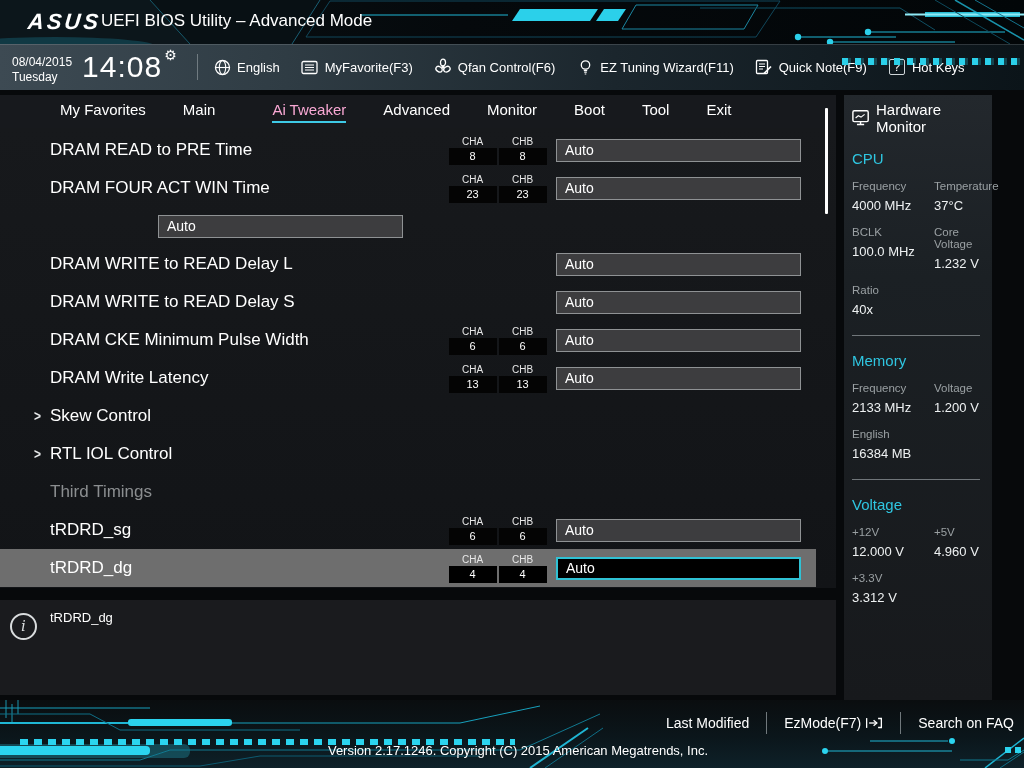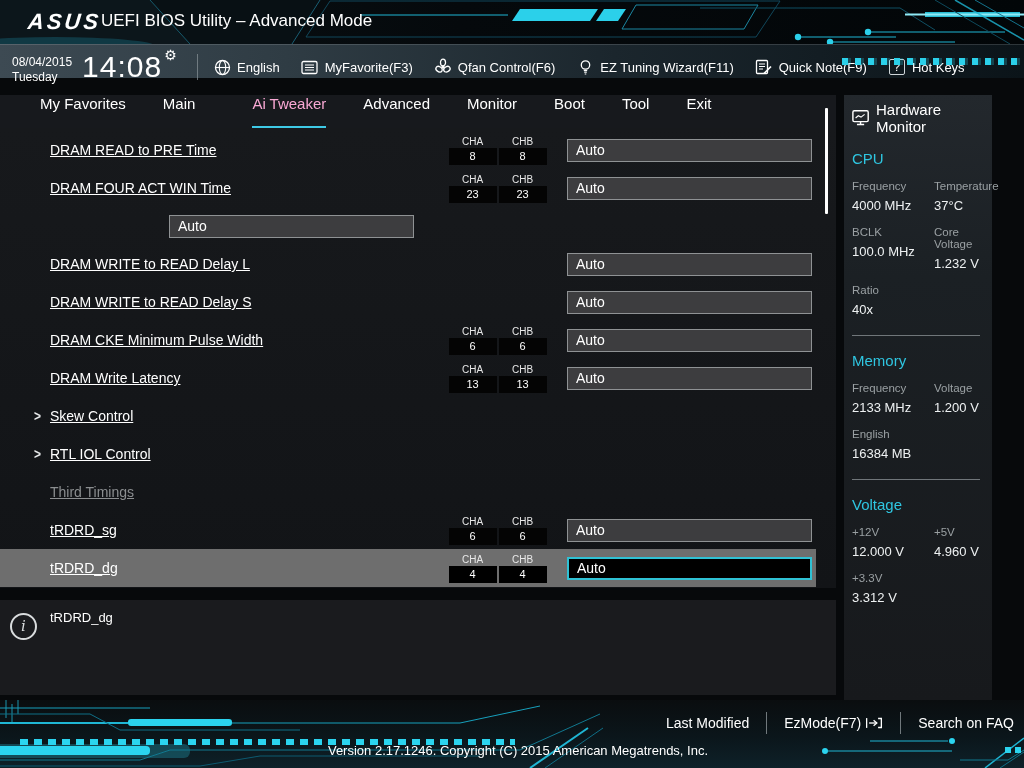--- a/index.html
+++ b/index.html
@@ -9,58 +9,58 @@
 
   
   .titlebar { position:absolute; left:0; top:0; width:1024px; height:44px;
               background:linear-gradient(90deg,#0a1216 0%,#05090c 45%,#020608 100%); overflow:hidden; }
   .hdr-deco { position:absolute; left:0; top:0; }
   .brand { position:absolute; left:28px; top:9px; z-index:2; font-size:22px; font-weight:700;
            font-style:italic; letter-spacing:3px; transform:skewX(-6deg); }
   .app-title { position:absolute; left:101px; top:11px; z-index:2; font-size:17px; }
 
   
-  .toolbar { position:absolute; left:0; top:44px; width:1024px; height:34px;
+  .toolbar { position:absolute; left:0; top:44px; width:1024px; height:46px;
              background:linear-gradient(90deg,#3d4a53 0%,#2f3c44 28%,#1b262d 60%,#0b1419 100%);
              box-shadow:inset 0 1px 0 rgba(255,255,255,.14); }
   .datetime { position:absolute; left:12px; top:5px; display:flex; align-items:flex-start; }
   .date-block { font-size:12px; line-height:15px; margin-top:6px; margin-right:10px; }
   .clock { font-size:30px; letter-spacing:1px; line-height:36px; }
   .gear-icon { font-family:"DejaVu Sans","Liberation Sans",sans-serif; font-size:14px;
                position:relative; top:-2px; margin-left:2px; }
   .tb-sep { position:absolute; left:197px; top:10px; width:1px; height:26px; background:#8a949a; opacity:.7; }
   .tb-items { position:absolute; left:213px; top:0; height:46px; display:flex; align-items:center; gap:21px; }
   .tb-item { display:flex; align-items:center; gap:6px; font-size:13px; white-space:nowrap; cursor:pointer; }
   .tb-icon { display:inline-flex; width:18px; height:18px; align-items:center; justify-content:center; }
   .qbox { display:inline-block; width:16px; height:16px; border:1px solid #cfd6d9; border-radius:2px;
           text-align:center; line-height:14px; font-size:12px; }
   .dotline { position:absolute; left:842px; top:14px; width:182px; height:7px;
              background:repeating-linear-gradient(90deg,#2bd0ea 0 6px,rgba(43,208,234,.25) 6px 9px,transparent 9px 13px); }
 
   
   .navbar { position:absolute; left:0; top:95px; width:836px; height:33px; background:#17191d;
-            display:flex; padding-left:40px; gap:37px; }
+            display:flex; align-items:center; padding-left:60px; gap:37px; }
   .tab { font-size:15px; cursor:pointer; padding-bottom:3px; border-bottom:2px solid transparent; }
   .tab.active { color:#f9a8d4; border-bottom-color:#3ec9e6;margin-left:20px; }
 
   
   .main { position:absolute; left:0; top:128px; width:836px; height:460px; padding-top:3px;
           background:linear-gradient(180deg,#17191c 0%,#121417 100%); }
   .row { position:relative; height:38px; display:flex; align-items:center; padding-left:50px; }
   .row.selected { background:linear-gradient(90deg,#6e6e6e 0,#6e6e6e 816px,transparent 816px); }
   .submenu-arrow { position:absolute; left:34px; font-size:12px; font-weight:700; color:#e9ebec;
                    transform:scale(1,1.15); }
-  .row-label { width:398px; font-size:14px;text-decoration:underline; }
+  .row-label { width:398px; font-size:17px; }
   .row.section .row-label { color:#8b8e90; }
   .ch { width:49px; display:flex; flex-direction:column; align-items:center; margin-right:1px; }
   .ch.hide, .value-box.hide { visibility:hidden; }
   .ch-label { font-size:10px; line-height:12px; color:#e9e9e9; }
   .ch-value { width:48px; height:17px; background:#040404; color:#fff; font-size:11px;
               text-align:center; line-height:17px; }
-  .value-box { width:245px; height:23px; margin-left:19px; background:#3d3d3f; border:1px solid #8f9294;
+  .value-box { width:245px; height:23px; margin-left:8px; background:#3d3d3f; border:1px solid #8f9294;
                color:#fff; font-size:14px; line-height:21px; padding-left:8px; cursor:pointer; }
   .row.selected .value-box { background:#000; border:2px solid #2fc1d4; line-height:19px; }
   .row.selected .ch-value { background:#000; }
   .scrollbar-thumb { position:absolute; left:825px; top:108px; width:3px; height:106px;
                      background:#fff; border-radius:1px; }
 
   
   .help-panel { position:absolute; left:0; top:600px; width:836px; height:95px; background:#1a1b1e; }
   .info-icon { position:absolute; left:10px; top:13px; width:27px; height:27px; border:2px solid #d9dcdd;
                border-radius:50%; color:#d9dcdd; text-align:center; line-height:23px; font-size:15px;

